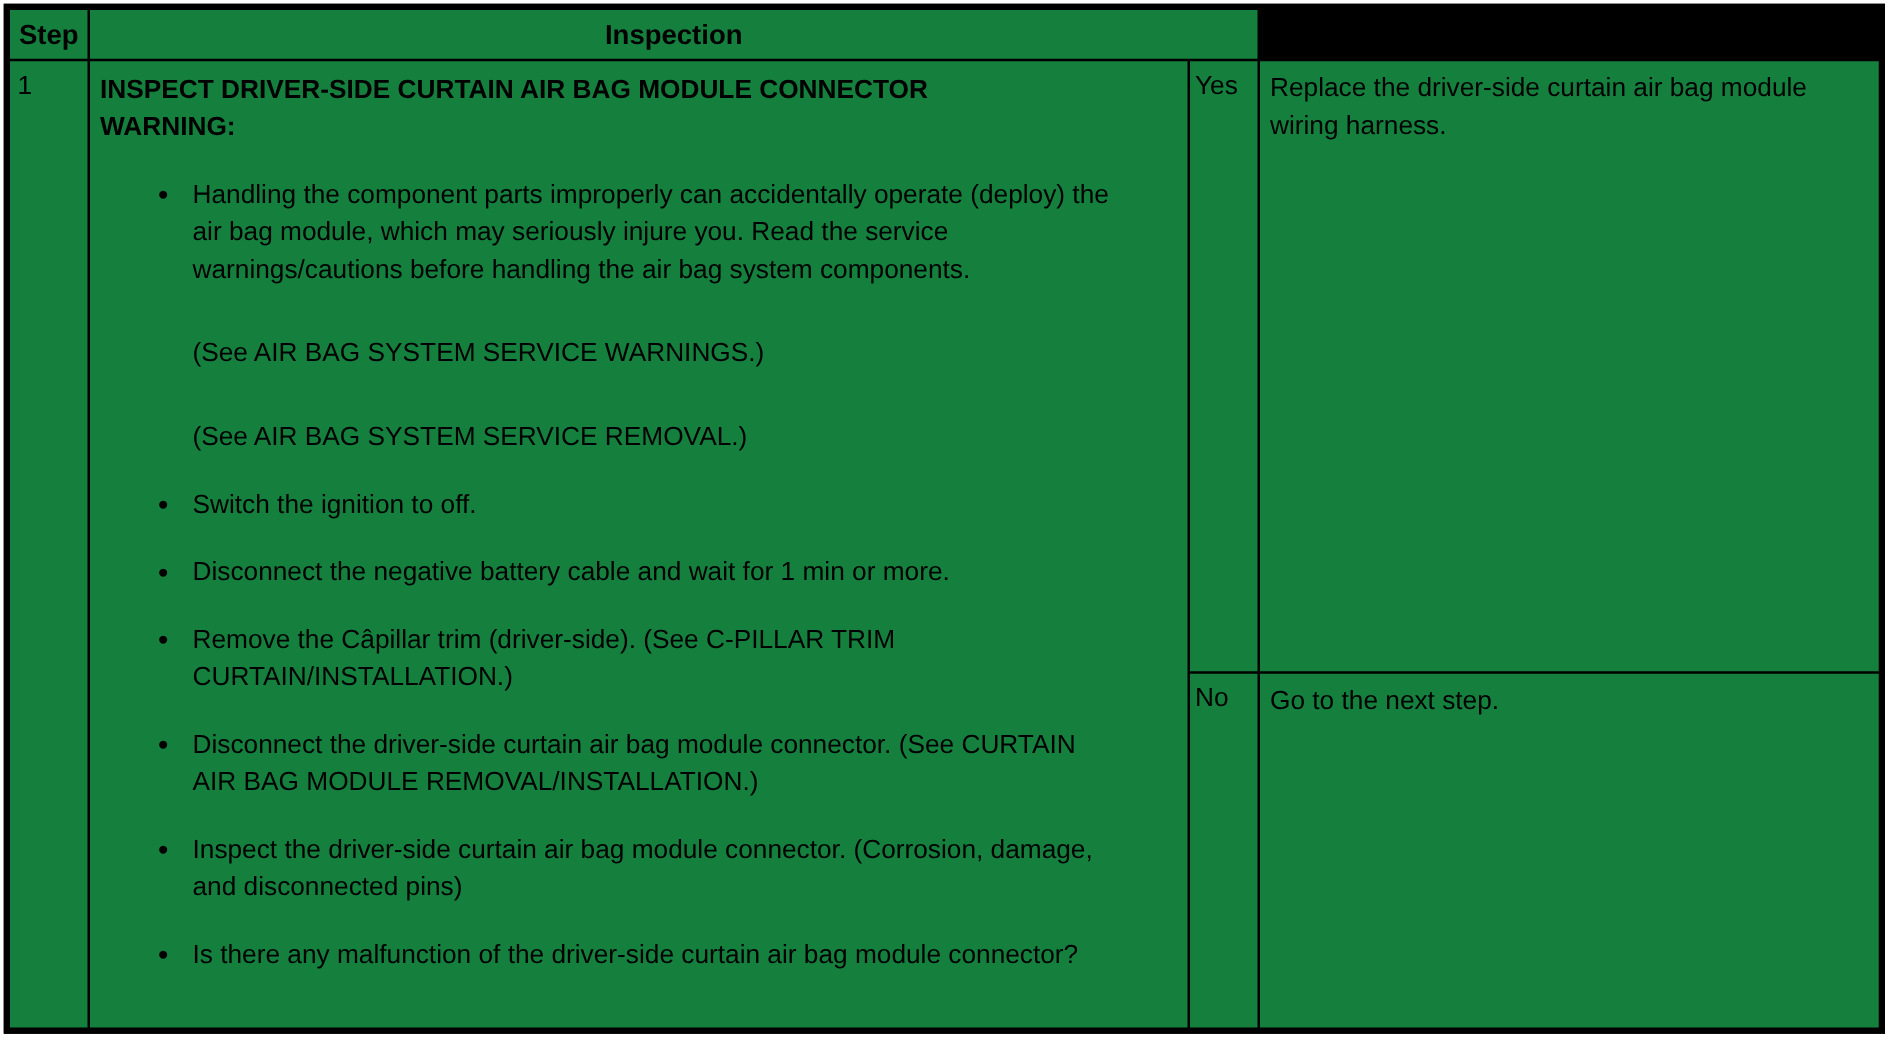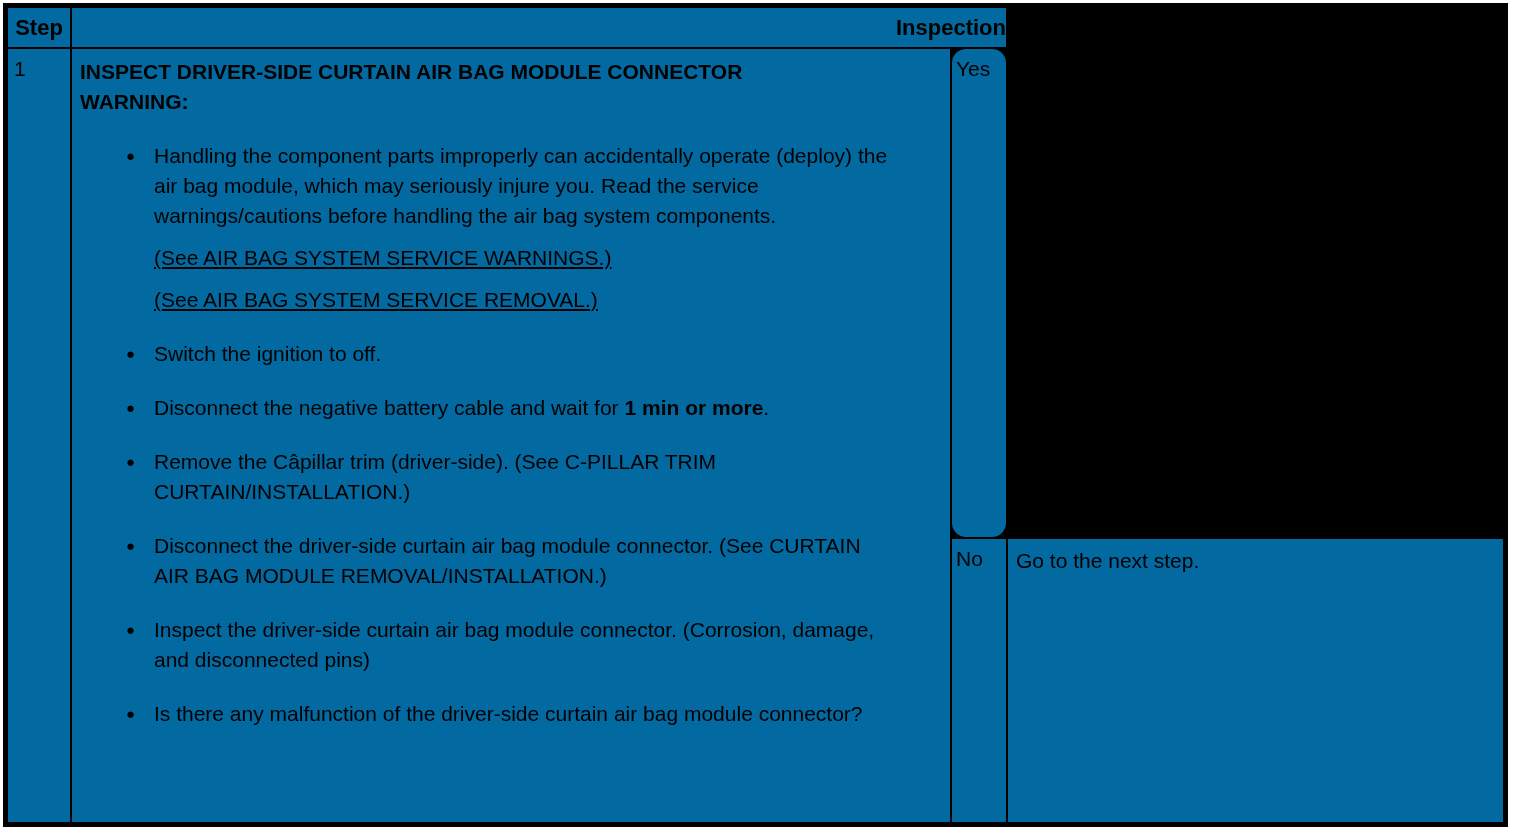--- a/index.html
+++ b/index.html
@@ -21,30 +21,30 @@
     position: absolute;
     left: 3px;
     top: 3px;
     display: grid;
     grid-template-columns: 62px 878px 54px 495px;
     grid-template-rows: 39px 488px 283px;
     gap: 2px;
     background: #000000;
     border: 5px solid #000000;
   }
-  .cell { background: #0369a1; overflow: hidden; }
+  .cell { background: #15803d; overflow: hidden; }
 
   .header-cell {
     display: flex;
     align-items: center;
     justify-content: center;
     font-weight: bold;
     font-size: 22px;
   }
-  .hdr-inspection { grid-column: 2 / 4; grid-row: 1; justify-content: flex-end; }
+  .hdr-inspection { grid-column: 2 / 4; grid-row: 1; }
   .hdr-step       { grid-column: 1; grid-row: 1; }
   .hdr-action     { grid-column: 4; grid-row: 1; }
 
   .step-cell {
     grid-column: 1; grid-row: 2 / 4;
     font-size: 21px;
     line-height: 30px;
     padding: 5px 2px 0 6px;
   }
   .inspection-cell {
@@ -61,40 +61,39 @@
   }
   .bullet-marker {
     flex: none;
     width: 28px;
     font-size: 15px;
     line-height: 30px;
   }
   .bullet-text { width: 742px; }
   .see-line {
     margin-left: 74px;
-    margin-top: 12px;
+    margin-top: 37px;
     width: 742px;
-    text-decoration: underline;
   }
   .yesno-cell {
     font-size: 21px;
     line-height: 30px;
     padding: 5px 0 0 4px;
   }
-  .yn-yes { grid-column: 3; grid-row: 2; border-radius: 14px; }
+  .yn-yes { grid-column: 3; grid-row: 2; }
   .yn-no  { grid-column: 3; grid-row: 3; }
   .action-cell {
     font-size: 21px;
     line-height: 30px;
     padding: 7px 8px 0 8px;
   }
   .act-yes { grid-column: 4; grid-row: 2; }
   .act-no  { grid-column: 4; grid-row: 3; }
   .action-text { width: 478px; }
-  b, .bold { font-weight: bold; }
+  b, .bold { font-weight: normal; }
 </style>
 </head>
 <body>
 
 <div class="page">
   <div class="doc-table">
 
     <div class="cell header-cell hdr-step">
       <span>Step</span>
     </div>
@@ -145,20 +144,23 @@
 
       <div class="bullet-item">
         <span class="bullet-marker">●</span>
         <span class="bullet-text">Is there any malfunction of the driver-side curtain air bag module connector?</span>
       </div>
     </div>
 
     <div class="cell yesno-cell yn-yes">
       <span>Yes</span>
     </div>
+    <div class="cell action-cell act-yes">
+      <div class="action-text">Replace the driver-side curtain air bag module wiring harness.</div>
+    </div>
 
     <div class="cell action-cell act-no">
       <div class="action-text">Go to the next step.</div>
     </div>
     <div class="cell yesno-cell yn-no">
       <span>No</span>
     </div>
 
   </div>
 </div>

